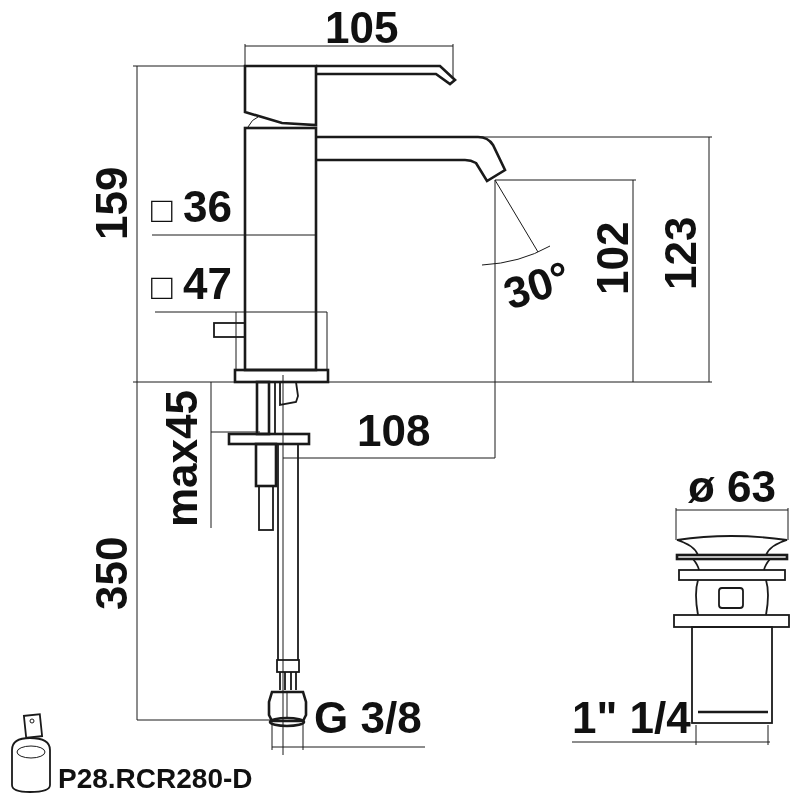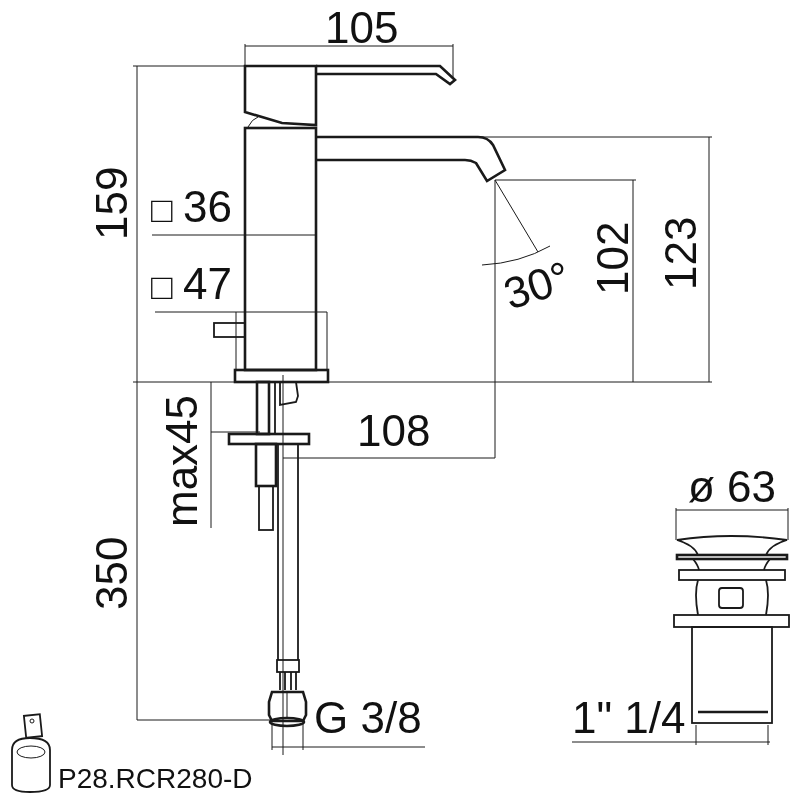--- a/index.html
+++ b/index.html
@@ -1,16 +1,16 @@
 <!DOCTYPE html>
 <html><head>
 <meta charset="utf-8">
 <style>
   html, body { margin: 0; padding: 0; background: #ffffff; }
-  #canvas { position: relative; width: 800px; height: 800px; background: #ffffff; overflow: hidden; }
+  #canvas { position: relative; width: 800px; height: 800px; background: #ffffff; overflow: hidden; font-weight: bold; }
   svg { position: absolute; left: 0; top: 0; }
   .ln { stroke: #1a1a1a; fill: none; }
   .thin { stroke-width: 1; }
   .med { stroke-width: 1.8; }
   .thick { stroke-width: 2.6; }
   .lbl { font-family: "Liberation Sans", "DejaVu Sans", sans-serif; fill: #111111; }
   .big { font-size: 44px; }
   .mid { font-size: 36px; }
   .sm { font-size: 28px; }
 </style>

